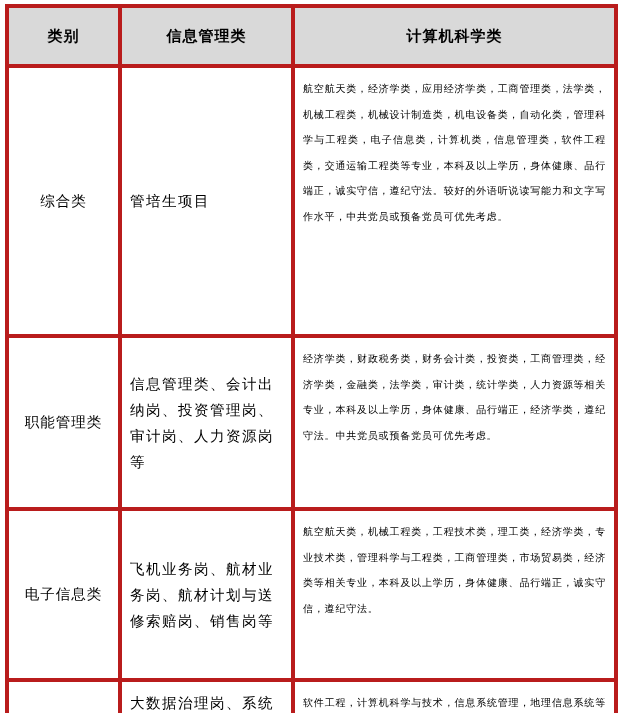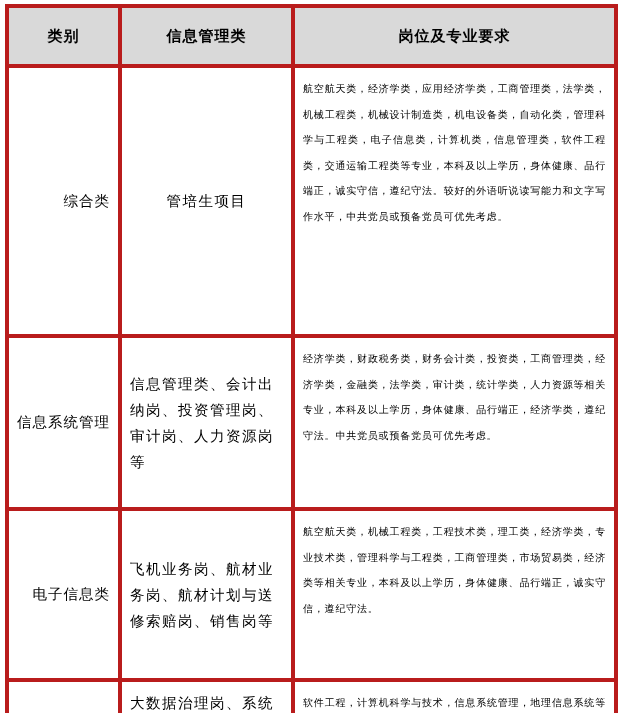--- a/index.html
+++ b/index.html
@@ -4,23 +4,23 @@
 <style>
   html, body { margin: 0; padding: 0; background: #ffffff; }
   body { width: 621px; height: 713px; position: relative; overflow: hidden;
          font-family: "DejaVu Serif", "Liberation Serif", serif; color: #000; }
   table.req { position: absolute; left: 5px; top: 4px; width: 609px;
               border-collapse: collapse; table-layout: fixed; }
   table.req td, table.req th { border: 4px solid #b91c1c; padding: 8px; }
   col.c1 { width: 113px; } col.c2 { width: 173px; } col.c3 { width: 323px; }
   thead th { background: #d9d9d9; height: 40px; font-weight: bold; font-size: 15px;
              text-align: center; vertical-align: middle; letter-spacing: 1px; }
-  td.cat { text-align: right; vertical-align: middle; font-size: 14.5px; letter-spacing: 1px; }
+  td.cat { text-align: center; vertical-align: middle; font-size: 14.5px; letter-spacing: 1px; }
   td.pos { vertical-align: middle; font-size: 14.5px; line-height: 26px; padding: 0 4px 0 6px; letter-spacing: 1.5px; }
-  td.pos.center { text-align: center; }
+  td.pos.center { text-align: left; }
   td.pos.top { vertical-align: top; margin-top: 20px; }
   td.reqt { vertical-align: top; font-size: 10px; line-height: 25.5px; padding: 1px 3px 1px 4px;
             text-align: justify; letter-spacing: 0.8px; }
   tr.r1 td { height: 250px; }
   tr.r2 td { height: 153px; }
   tr.r3 td { height: 151px; }
   tr.r4 td { height: 104px; }
 </style>
 </head>
 <body>
@@ -28,31 +28,31 @@
 <table class="req">
   <colgroup>
       <col class="c1">
       <col class="c2">
       <col class="c3">
     </colgroup>
   <thead>
     <tr>
       <th>类别</th>
       <th>信息管理类</th>
-      <th>岗位及专业要求</th>
+      <th>计算机科学类</th>
     </tr>
   </thead>
   <tbody>
     <tr class="r1">
       <td class="cat">综合类</td>
       <td class="pos center">管培生项目</td>
       <td class="reqt">航空航天类，经济学类，应用经济学类，工商管理类，法学类，机械工程类，机械设计制造类，机电设备类，自动化类，管理科学与工程类，电子信息类，计算机类，信息管理类，软件工程类，交通运输工程类等专业，本科及以上学历，身体健康、品行端正，诚实守信，遵纪守法。较好的外语听说读写能力和文字写作水平，中共党员或预备党员可优先考虑。</td>
     </tr>
     <tr class="r2">
-      <td class="cat">信息系统管理</td>
+      <td class="cat">职能管理类</td>
       <td class="pos">信息管理类、会计出纳岗、投资管理岗、审计岗、人力资源岗等</td>
       <td class="reqt">经济学类，财政税务类，财务会计类，投资类，工商管理类，经济学类，金融类，法学类，审计类，统计学类，人力资源等相关专业，本科及以上学历，身体健康、品行端正，经济学类，遵纪守法。中共党员或预备党员可优先考虑。</td>
     </tr>
     <tr class="r3">
       <td class="cat">电子信息类</td>
       <td class="pos">飞机业务岗、航材业务岗、航材计划与送修索赔岗、销售岗等</td>
       <td class="reqt">航空航天类，机械工程类，工程技术类，理工类，经济学类，专业技术类，管理科学与工程类，工商管理类，市场贸易类，经济类等相关专业，本科及以上学历，身体健康、品行端正，诚实守信，遵纪守法。</td>
     </tr>
     <tr class="r4">
       <td class="cat">专业技术类</td>

